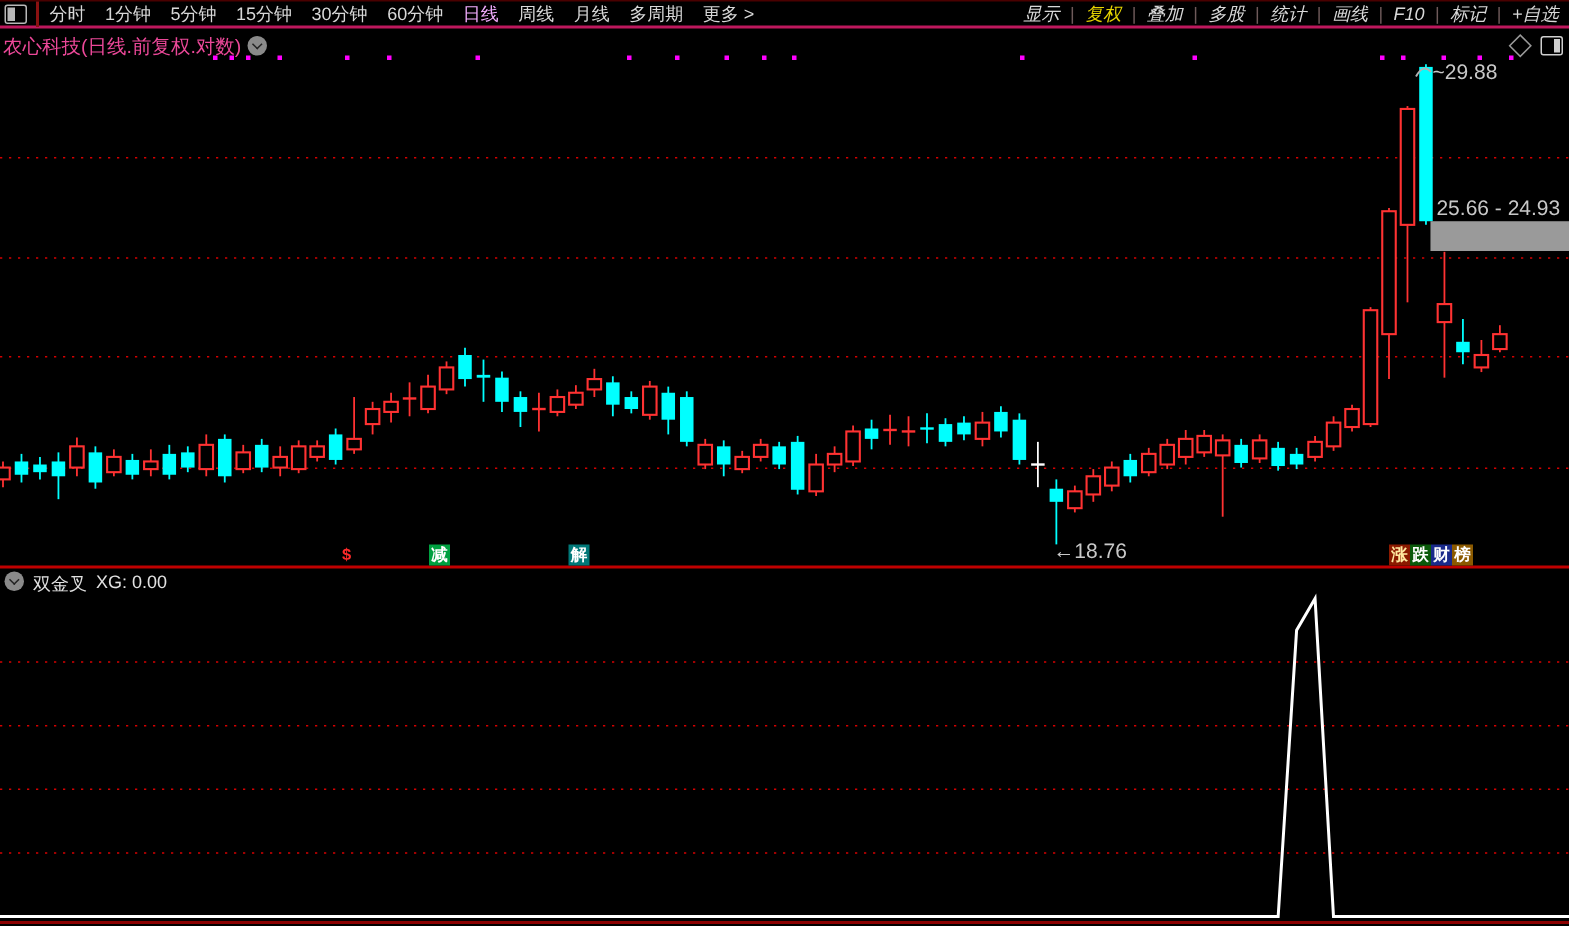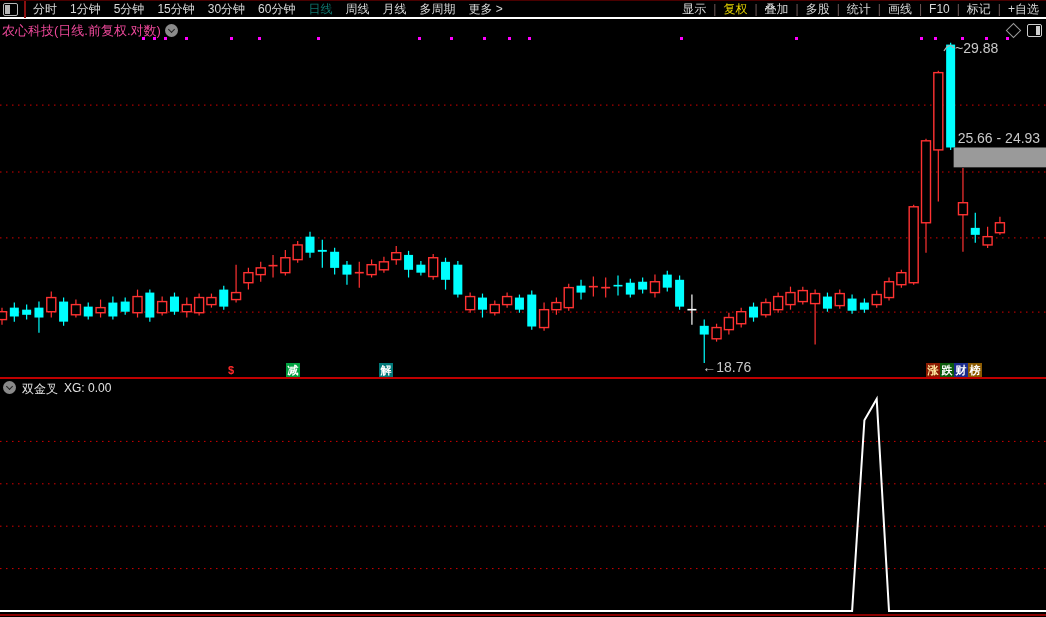--- a/index.html
+++ b/index.html
@@ -1,29 +1,29 @@
 <!DOCTYPE html>
 <html><head>
 <meta charset="utf-8">
 <style>
   html,body{margin:0;padding:0;background:#000;}
   body{width:1046px;height:617px;position:relative;overflow:hidden;
        font-family:"Liberation Sans",sans-serif;-webkit-font-smoothing:none;}
   
   .toolbar{position:absolute;left:0;top:0;width:1046px;height:19px;background:#000;
-           border-top:1px solid #4a0000;border-bottom:2px solid #ffffff;
+           border-top:1px solid #4a0000;border-bottom:2px solid #be185d;
            display:flex;align-items:center;font-size:12px;color:#d8d8d8;box-sizing:border-box;}
   .tb-icon{width:13px;height:11px;border:1px solid #b8b8b8;border-radius:2px;margin:0 6px 0 3px;
            position:relative;flex:0 0 auto;}
   .tb-icon::after{content:"";position:absolute;left:1px;top:1px;bottom:1px;width:5px;background:#b8b8b8;}
   .tb-redsep{width:2px;height:17px;background:#8a1111;margin-right:7px;flex:0 0 auto;}
   .tb-left{display:flex;gap:13px;align-items:center;white-space:nowrap;}
   .tb-left .item{cursor:default;}
   .tb-right{margin-left:auto;display:flex;align-items:center;white-space:nowrap;margin-right:0;}
-  .tb-right .item{padding:0 7px;}
+  .tb-right .item{padding:0 7px;font-style:italic;}
   .tb-right .vsep{color:#6e5a5a;}
   
   .chart-title{position:absolute;left:2px;top:22px;font-size:13px;color:#ec4899;z-index:5;}
   .circle-chev{display:inline-block;width:13px;height:13px;border-radius:50%;background:#8a8a8a;
                position:relative;vertical-align:-2px;margin-left:4px;}
   .circle-chev i{position:absolute;left:4px;top:3px;width:4px;height:4px;border-right:1.6px solid #222;
                  border-bottom:1.6px solid #222;transform:rotate(45deg);}
   .corner-icons{position:absolute;right:4px;top:24px;z-index:5;display:flex;gap:8px;align-items:center;}
   .diamond{width:9px;height:9px;border:1.4px solid #999;transform:rotate(45deg);}
   .splitbox{width:13px;height:11px;border:1.6px solid #cfcfcf;border-radius:2px;position:relative;}
@@ -243,21 +243,21 @@
 <div class="toolbar">
   <span class="tb-icon"></span>
   <span class="tb-redsep"></span>
   <nav class="tb-left" id="tb-left">
       <span class="item">分时</span>
       <span class="item">1分钟</span>
       <span class="item">5分钟</span>
       <span class="item">15分钟</span>
       <span class="item">30分钟</span>
       <span class="item">60分钟</span>
-      <span class="item" style="color: #0f766e;">日线</span>
+      <span class="item" style="color: #f0abfc;">日线</span>
       <span class="item">周线</span>
       <span class="item">月线</span>
       <span class="item">多周期</span>
       <span class="item">更多 &gt;</span>
     </nav>
   <div class="tb-right" id="tb-right">
       <span class="item">显示</span>
       <span class="vsep">|</span>
       <span class="item" style="color: rgb(230, 212, 0);">复权</span>
       <span class="vsep">|</span>

